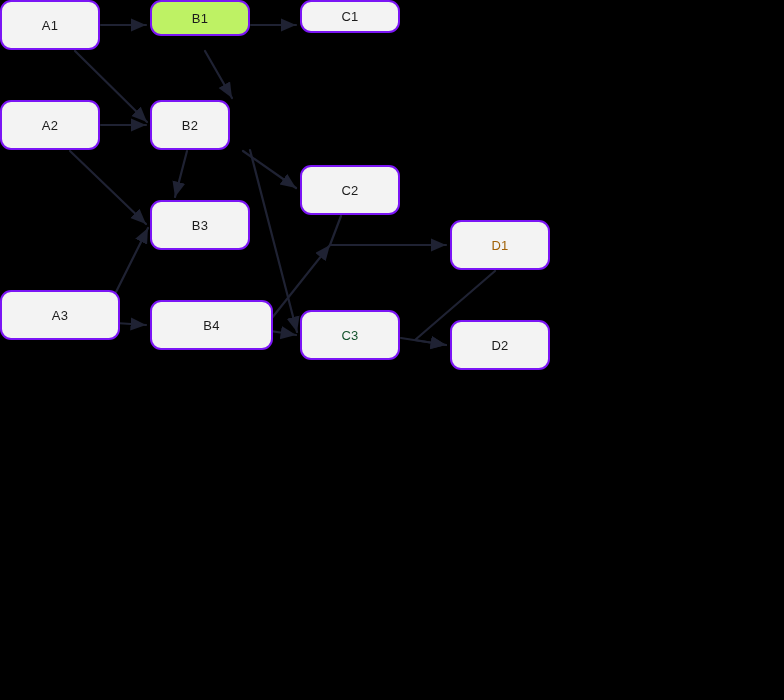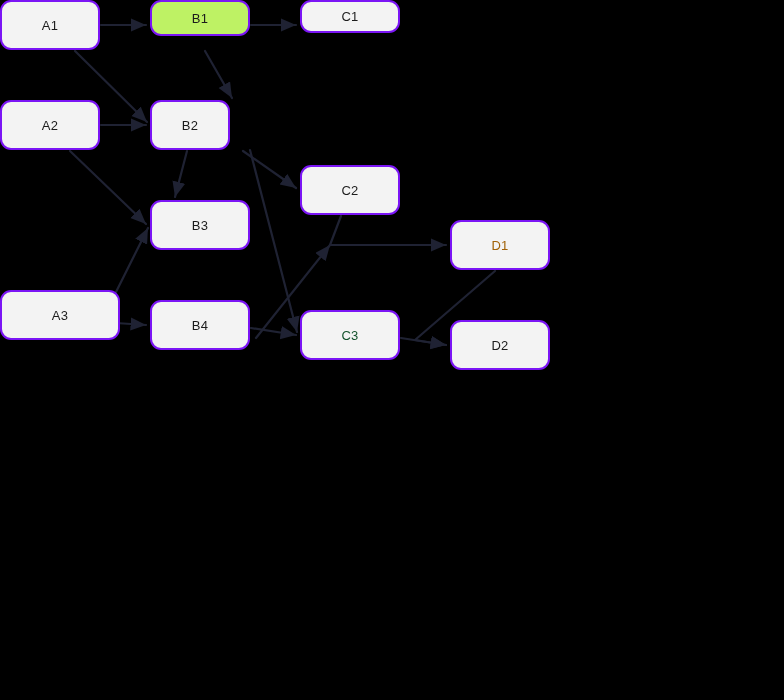--- a/index.html
+++ b/index.html
@@ -101,21 +101,21 @@
       </div>
       <div class="node" style="left: 150px; top: 200px; width: 100px; height: 50px; background: rgb(243, 243, 243); border-color: rgb(123, 21, 245); color: rgb(28, 28, 28);">
         <span class="node-label">B3</span>
       </div>
       <div class="node" style="left: 450px; top: 220px; width: 100px; height: 50px; background: rgb(243, 243, 243); border-color: rgb(123, 21, 245); color: #a16207;">
         <span class="node-label">D1</span>
       </div>
       <div class="node" style="left: 0px; top: 290px; width: 120px; height: 50px; background: rgb(243, 243, 243); border-color: rgb(123, 21, 245); color: rgb(28, 28, 28);">
         <span class="node-label">A3</span>
       </div>
-      <div class="node" style="left: 150px; top: 300px; width: 100px; height: 50px; background: rgb(243, 243, 243); border-color: rgb(123, 21, 245); color: rgb(28, 28, 28);">
+      <div class="node" style="left: 150px; top: 300px; width: 123px; height: 50px; background: rgb(243, 243, 243); border-color: rgb(123, 21, 245); color: rgb(28, 28, 28);">
         <span class="node-label">B4</span>
       </div>
       <div class="node" style="left: 300px; top: 310px; width: 100px; height: 50px; background: rgb(243, 243, 243); border-color: rgb(123, 21, 245); color: #14532d;">
         <span class="node-label">C3</span>
       </div>
       <div class="node" style="left: 450px; top: 320px; width: 100px; height: 50px; background: rgb(243, 243, 243); border-color: rgb(123, 21, 245); color: rgb(28, 28, 28);">
         <span class="node-label">D2</span>
       </div>
     </div>
 

